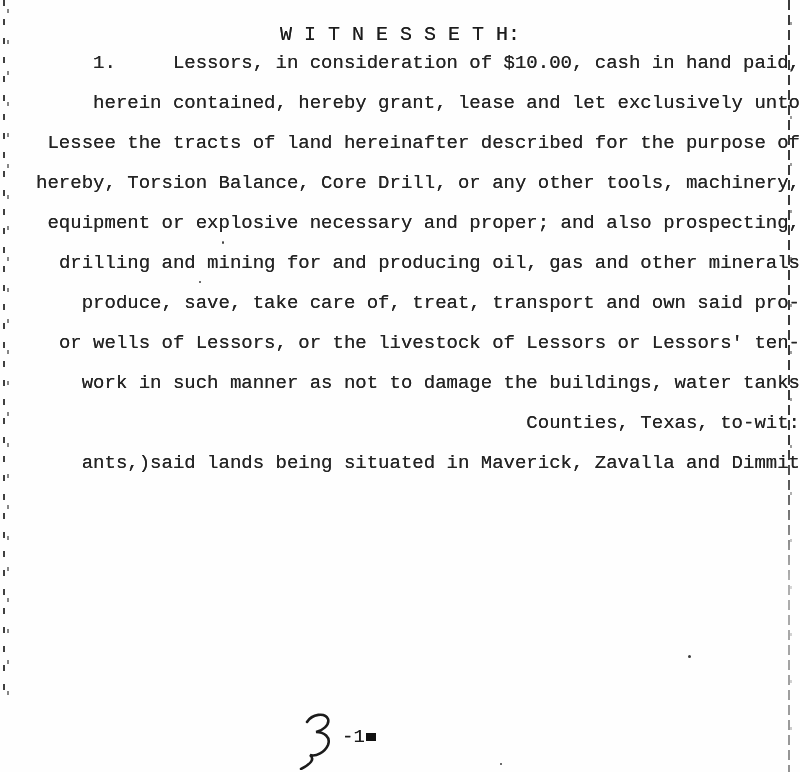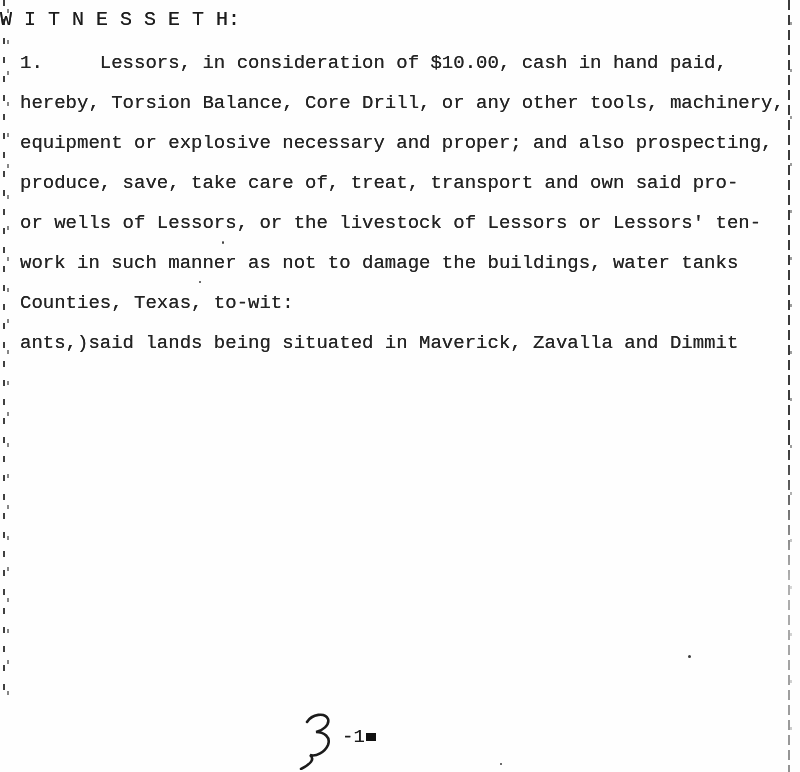--- a/index.html
+++ b/index.html
@@ -5,28 +5,29 @@
   html,body{margin:0;padding:0;background:#e9e9e9;}
   .page{
     position:relative;
     width:800px;height:772px;
     background:#fefefe;
     overflow:hidden;
     font-family:"Liberation Mono","DejaVu Sans Mono",monospace;
     color:#222;
   }
   .heading{
-    position:absolute;top:8px;left:0;width:100%;
+    position:absolute;top:23px;left:0;width:100%;
+    text-align:center;
     font-size:20px;
     color:#1c1c1c;
     white-space:pre;
     text-shadow:0 0 0.5px #444;
   }
   .body-text{
-    position:absolute;top:43px;left:20px;right:0;
+    position:absolute;top:43px;left:30px;right:0;text-align:right;
   }
   .line{
     height:40px;line-height:40px;
     font-size:19px;
     white-space:pre;
     color:#242424;
     text-shadow:0 0 0.4px #3a3a3a;
   }
   .footer{
     position:absolute;top:710px;left:298px;height:62px;
@@ -73,22 +74,25 @@
 
 <div class="page">
 
   <div class="edge-left"></div>
   <div class="edge-right"></div>
 
   <div class="heading">W I T N E S S E T H:</div>
 
   <div class="body-text">
     <div class="line">1.     Lessors, in consideration of $10.00, cash in hand paid,</div>
+    <div class="line">herein contained, hereby grant, lease and let exclusively unto</div>
+    <div class="line">Lessee the tracts of land hereinafter described for the purpose of</div>
     <div class="line">hereby, Torsion Balance, Core Drill, or any other tools, machinery,</div>
     <div class="line">equipment or explosive necessary and proper; and also prospecting,</div>
+    <div class="line">drilling and mining for and producing oil, gas and other minerals</div>
     <div class="line">produce, save, take care of, treat, transport and own said pro-</div>
     <div class="line">or wells of Lessors, or the livestock of Lessors or Lessors' ten-</div>
     <div class="line">work in such manner as not to damage the buildings, water tanks</div>
     <div class="line">Counties, Texas, to-wit:</div>
     <div class="line">ants,)said lands being situated in Maverick, Zavalla and Dimmit</div>
   </div>
 
   <div class="footer">
     <svg class="hand-three" viewBox="0 0 40 58" aria-label="3">
       <path d="M9 10 C14 2 27 0 30 7 C32 13 24 19 18 20 C26 20 33 25 30 33 C27 40 18 45 12 43 C17 47 13 52 3 57" fill="none" stroke="#1b1b1b" stroke-width="2.6" stroke-linecap="round"></path>

